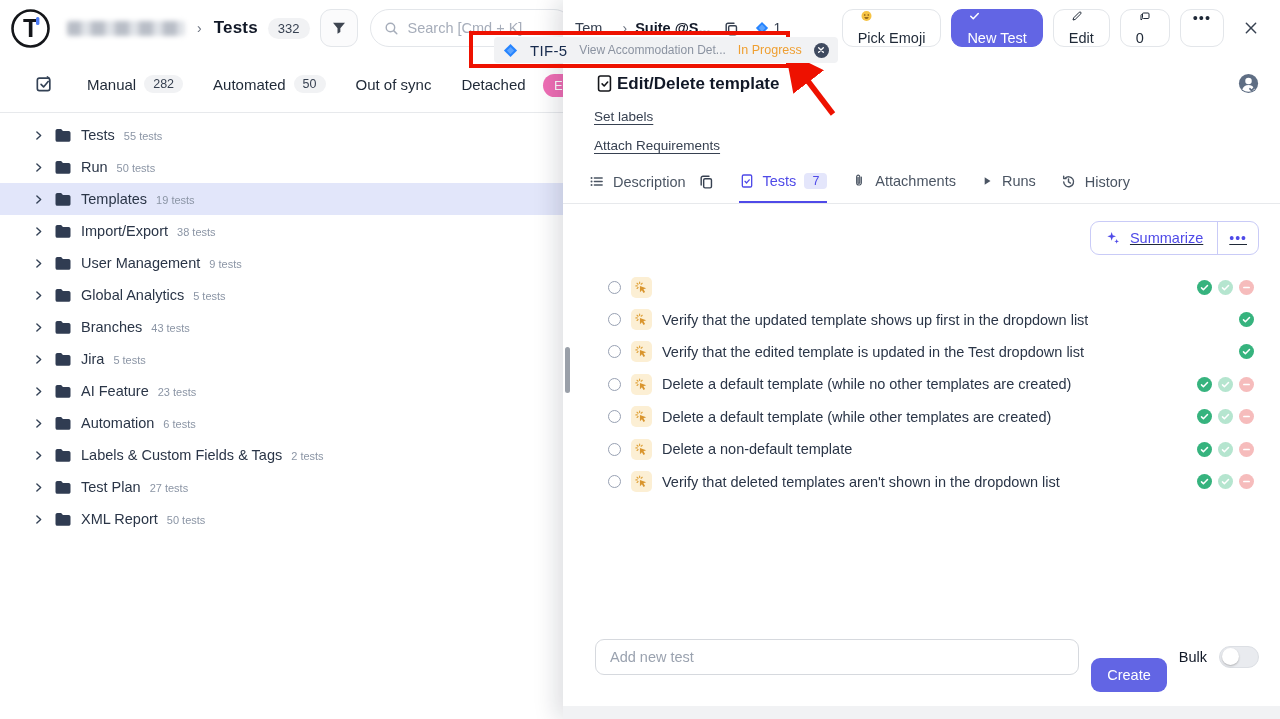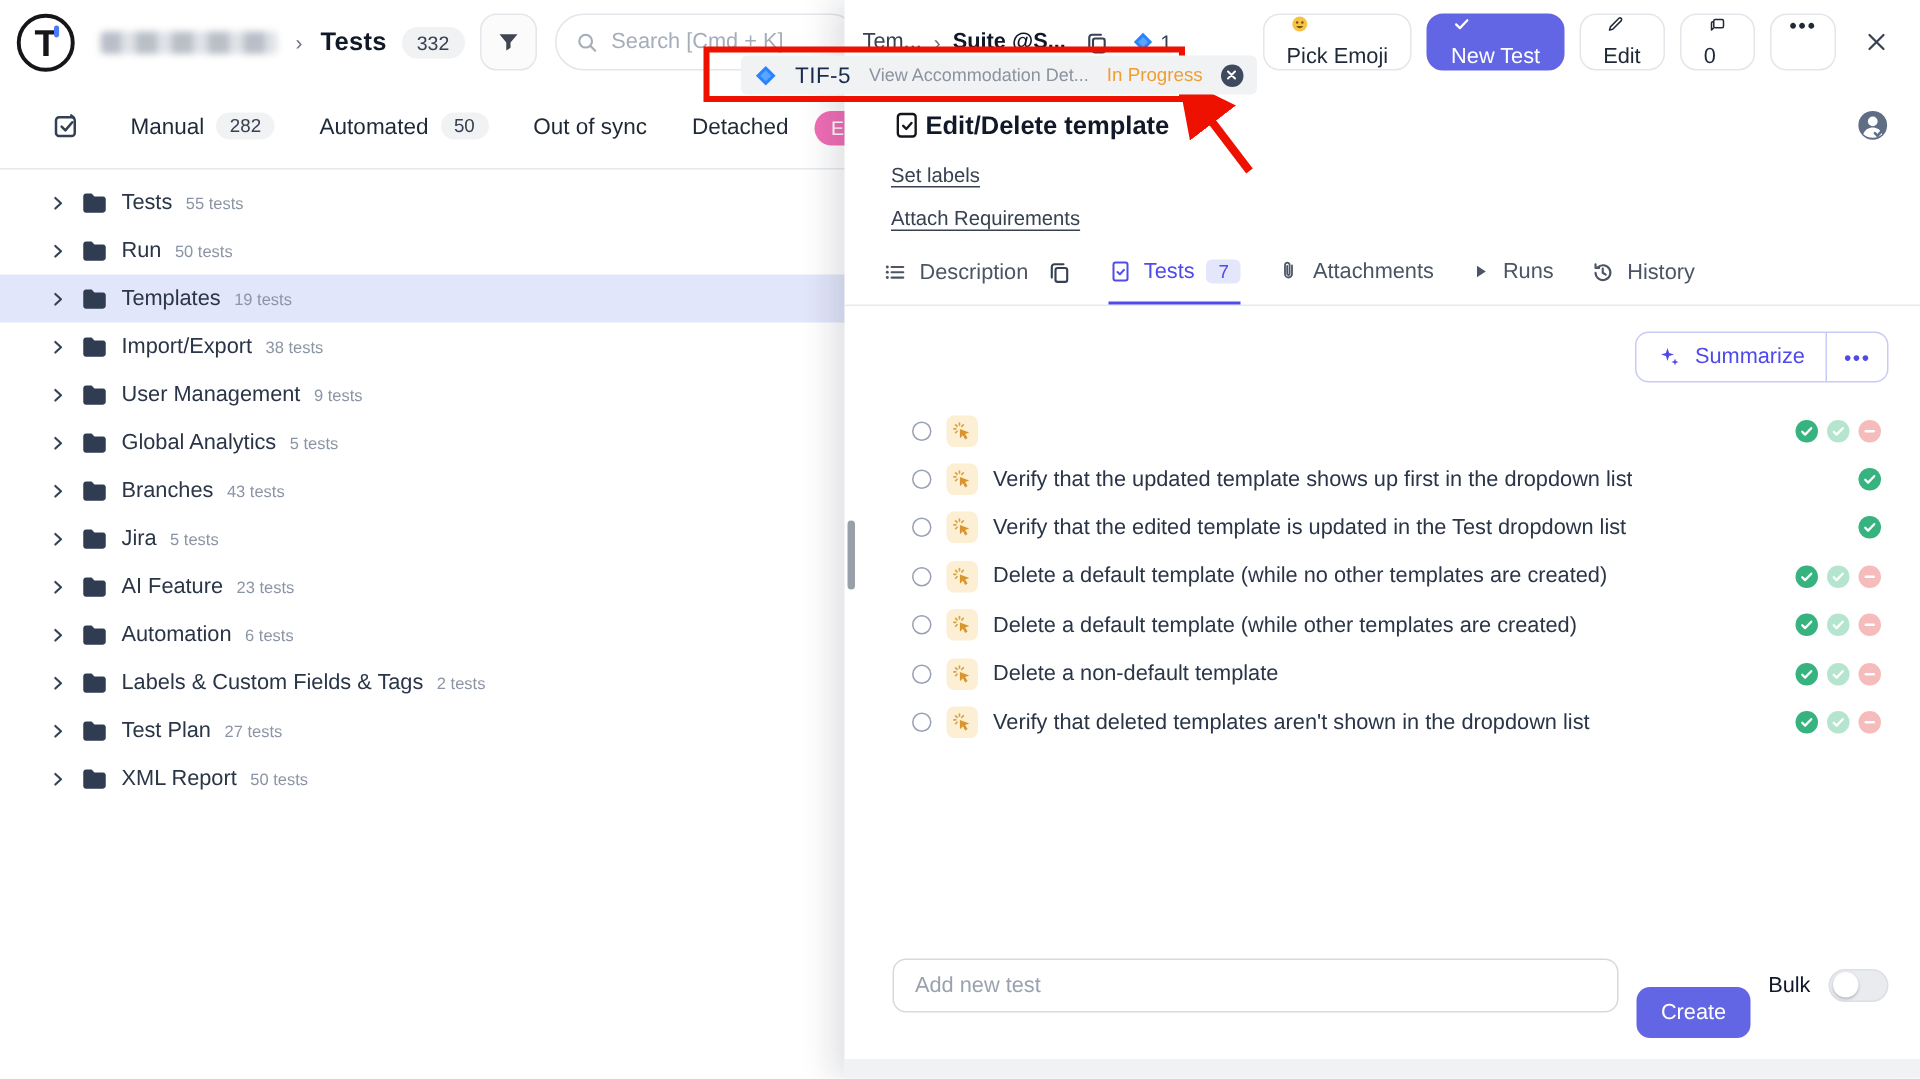--- a/index.html
+++ b/index.html
@@ -70,21 +70,21 @@
     text-underline-offset:3px;width:max-content;cursor:pointer;}
 
   .d-tabs{display:flex;align-items:flex-start;gap:24px;padding:0 20px 0 25px;margin-top:20px;
     border-bottom:1px solid var(--line);}
   .dtab{display:flex;align-items:center;gap:8px;font-size:14.5px;color:#4b5563;padding-bottom:12px;
     cursor:pointer;border-bottom:2.5px solid transparent;margin-bottom:-1px;}
   .dtab.active{color:var(--accent-text);border-bottom-color:var(--accent-text);font-weight:500;}
   .dtab .tab-badge{background:#e4e6fb;color:var(--accent-text);font-size:12.5px;border-radius:4px;padding:1px 8px;}
   .dtab-copy{padding-bottom:12px;margin-left:-12px;cursor:pointer;}
 
-  .summarize-row{display:flex;justify-content:flex-end;padding:17px 21px 0 0;}
+  .summarize-row{display:flex;justify-content:flex-end;padding:17px 21px 0 0;text-decoration:underline;}
   .summarize-pill{display:flex;align-items:stretch;border:1px solid #c9cbf7;border-radius:9px;overflow:hidden;background:#fff;}
   .sum-left{display:flex;align-items:center;gap:9px;padding:0 14px;height:32px;color:var(--accent-text);
     font-size:14.5px;cursor:pointer;}
   .sum-right{display:flex;align-items:center;padding:0 11px;border-left:1px solid #c9cbf7;color:var(--accent-text);
     font-size:14px;letter-spacing:1px;cursor:pointer;}
 
   .test-list{margin-top:16px;}
   .test-row{height:32.4px;display:flex;align-items:center;gap:10px;padding:0 26px 0 45px;cursor:pointer;}
   .radio{width:13px;height:13px;border:1.5px solid #98a1b3;border-radius:50%;flex:0 0 auto;}
   .click-badge{width:21px;height:21px;border-radius:5px;background:#fcefd4;display:flex;align-items:center;

